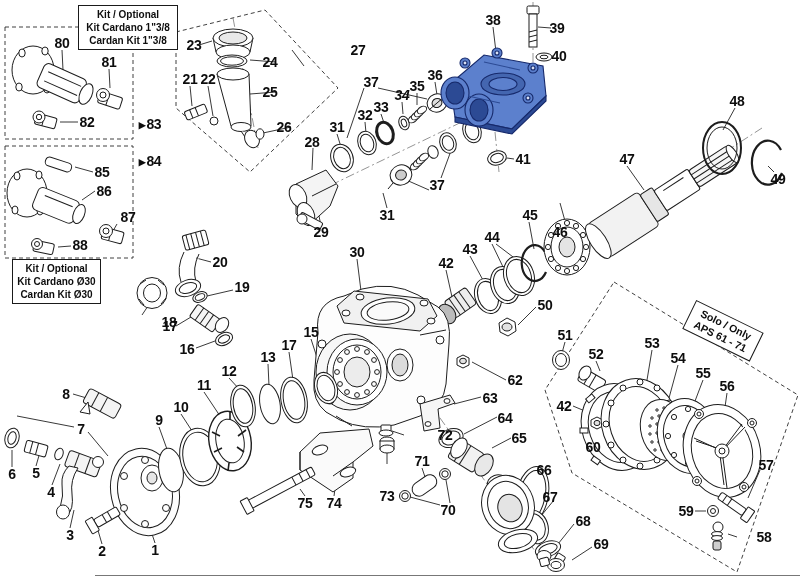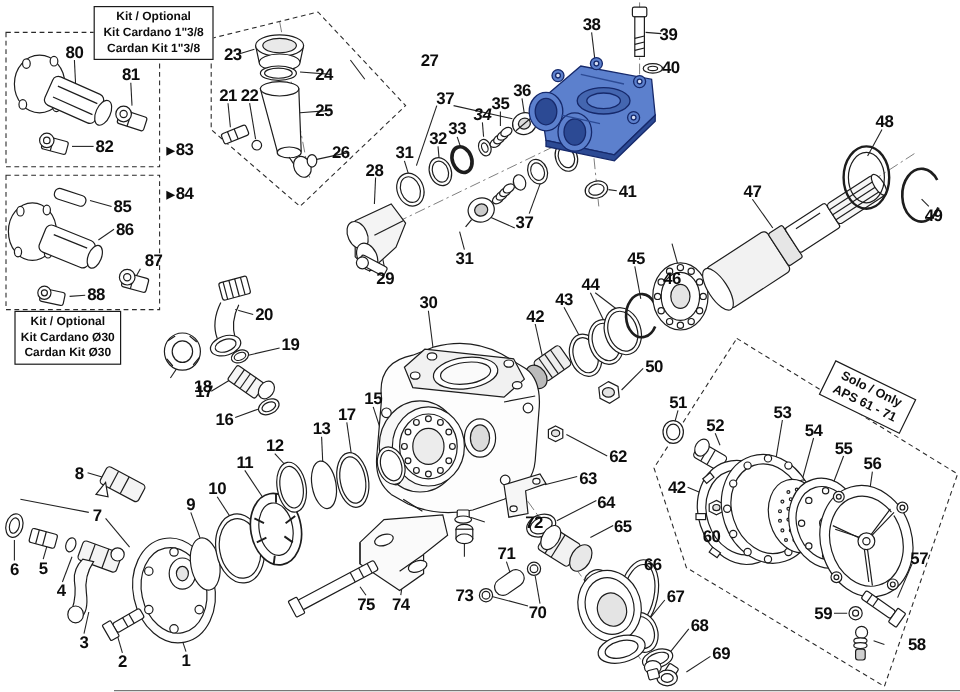--- a/index.html
+++ b/index.html
@@ -805,21 +805,21 @@
       <div class="part-label" style="left: 766px; top: 465px;">57</div>
       <div class="part-label" style="left: 746px; top: 537px; padding-left: 36px;">58</div>
       <div class="part-label" style="left: 686px; top: 511px;">59</div>
       <div class="part-label" style="left: 593px; top: 447px;">60</div>
       <div class="part-label" style="left: 564px; top: 406px;">42</div>
       <div class="part-label" style="left: 515px; top: 380px;">62</div>
       <div class="part-label" style="left: 490px; top: 398px; text-align: center;">63</div>
       <div class="part-label" style="left: 505px; top: 418px;">64</div>
       <div class="part-label" style="left: 519px; top: 438px;">65</div>
       <div class="part-label" style="left: 544px; top: 470px;">66</div>
-      <div class="part-label" style="left: 563px; top: 497px;">67</div>
+      <div class="part-label" style="left: 550px; top: 497px;">67</div>
       <div class="part-label" style="left: 583px; top: 521px;">68</div>
       <div class="part-label" style="left: 601px; top: 544px;">69</div>
       <div class="part-label" style="left: 448px; top: 510px;">70</div>
       <div class="part-label" style="left: 422px; top: 461px;">71</div>
       <div class="part-label" style="left: 412px; top: 435px; margin-left: 33px;">72</div>
       <div class="part-label" style="left: 387px; top: 496px; text-align: right;">73</div>
       <div class="part-label" style="left: 334px; top: 503px;">74</div>
       <div class="part-label" style="left: 305px; top: 503px;">75</div>
       <div class="part-label" style="left: 62px; top: 43px;">80</div>
       <div class="part-label" style="left: 109px; top: 62px;">81</div>

